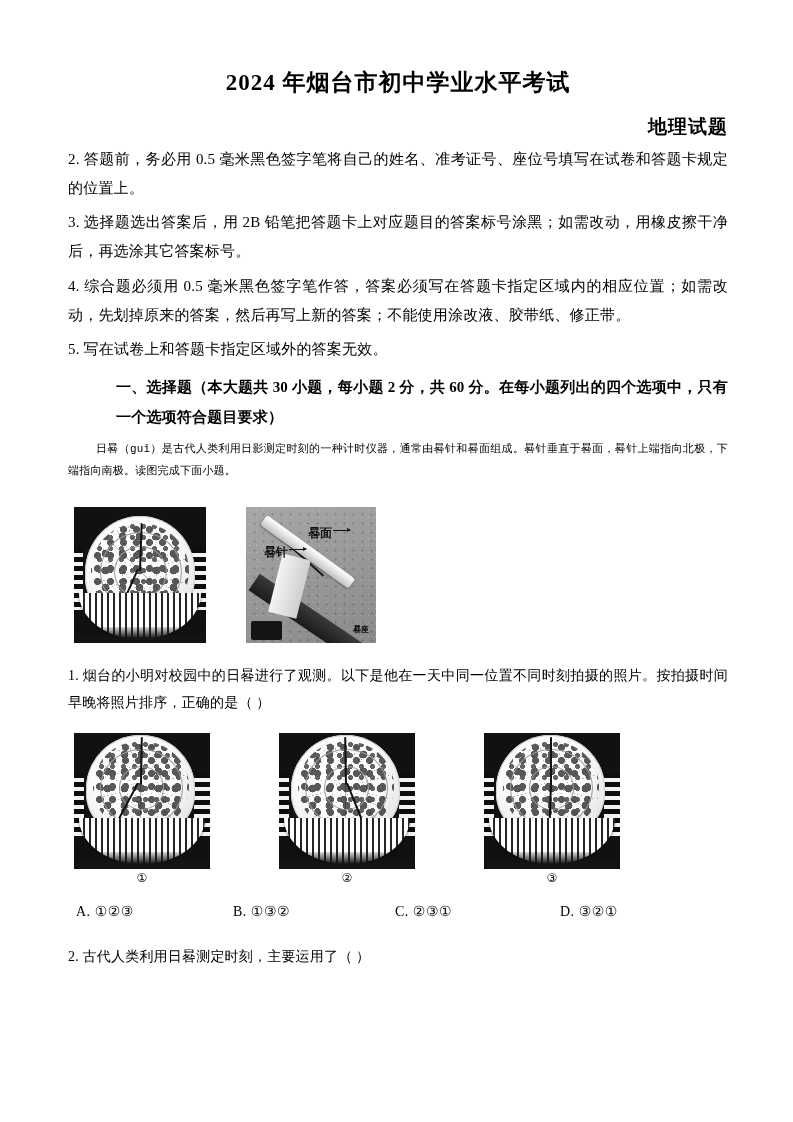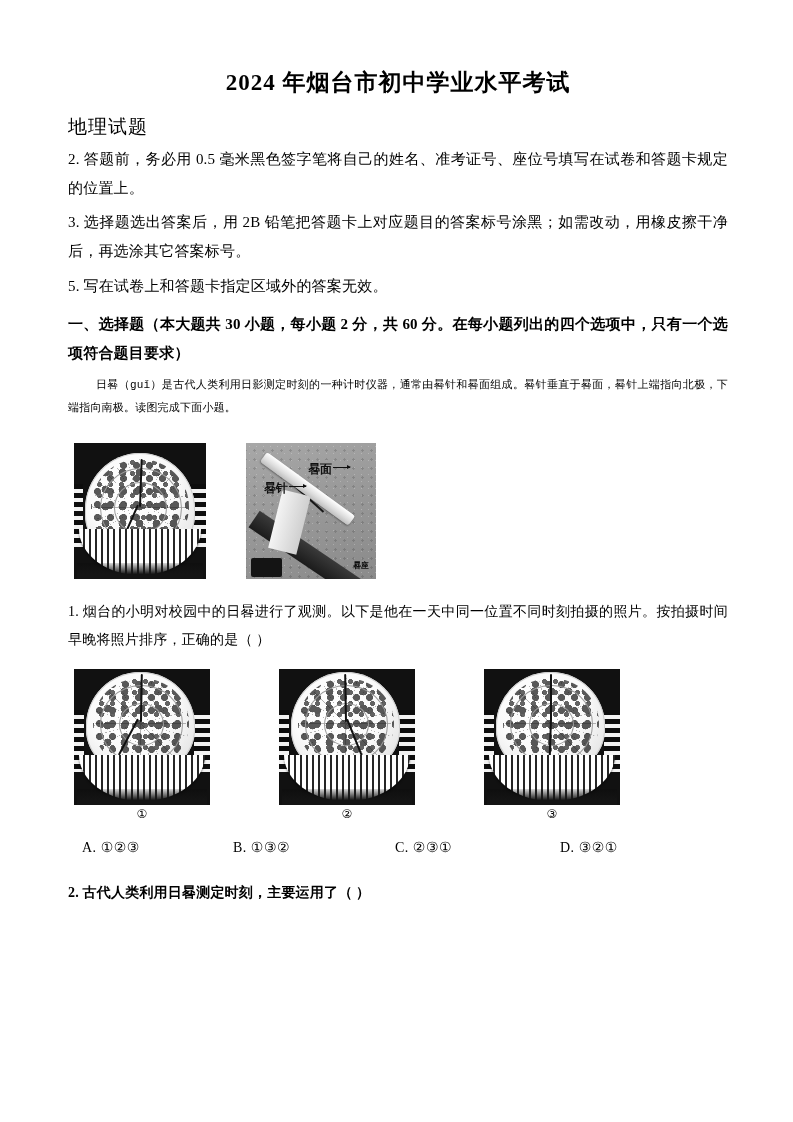--- a/index.html
+++ b/index.html
@@ -35,23 +35,23 @@
   
   .doc-title {
     text-align: center;
     font-size: 23px;
     font-weight: bold;
     letter-spacing: 1px;
     margin-top: 68px;
     line-height: 1.3;
   }
   .doc-subtitle {
-    text-align: left;
+    text-align: right;
     font-size: 19px;
-    font-weight: normal;
+    font-weight: bold;
     letter-spacing: 1px;
     margin-top: 17px;
     line-height: 1.3;
   }
 
   
   .notice-head {
     font-size: 15px;
     font-weight: bold;
     margin-top: 26px;
@@ -66,20 +66,21 @@
   }
 
   
   .section-head {
     font-size: 15px;
     font-weight: bold;
     line-height: 1.95;
     margin-top: 9px;
     text-align: justify;
     letter-spacing: 0.2px;
+    margin-left: 48px;
   }
 
   
   .passage {
     font-size: 11px;
     line-height: 2.05;
     margin-top: 6px;
     text-indent: 28px;
     text-align: justify;
     letter-spacing: 0.2px;
@@ -87,36 +88,36 @@
   }
 
   
   .question {
     font-size: 14px;
     line-height: 1.95;
     text-align: justify;
     letter-spacing: 0.2px;
   }
   .q1 { margin-top: 17px; }
-  .q2 { margin-top: 14px; font-weight: bold; }
+  .q2 { margin-top: 14px; }
 
   
   .options {
     position: relative;
     height: 26px;
     margin-top: 14px;
     font-size: 14px;
   }
   .opt {
     position: absolute;
     top: 0;
     white-space: nowrap;
     letter-spacing: 0.5px;
   }
-  .opt-a { left: 14px; }
+  .opt-a { left: 8px; }
   .opt-b { left: 165px; }
   .opt-c { left: 327px; }
   .opt-d { left: 492px; }
 
   
   .figrow-1 {
     position: relative;
     height: 142px;
     margin-top: 20px;
   }
@@ -336,20 +337,21 @@
 <body>
 
 <div class="page">
   <div class="inner">
 
     <div class="doc-title">2024 年烟台市初中学业水平考试</div>
     <div class="doc-subtitle">地理试题</div>
 
     <div class="notice-item">2. 答题前，务必用 0.5 毫米黑色签字笔将自己的姓名、准考证号、座位号填写在试卷和答题卡规定的位置上。</div>
     <div class="notice-item">3. 选择题选出答案后，用 2B 铅笔把答题卡上对应题目的答案标号涂黑；如需改动，用橡皮擦干净后，再选涂其它答案标号。</div>
+    <div class="notice-item">4. 综合题必须用 0.5 毫米黑色签字笔作答，答案必须写在答题卡指定区域内的相应位置；如需改动，先划掉原来的答案，然后再写上新的答案；不能使用涂改液、胶带纸、修正带。</div>
     <div class="notice-item">5. 写在试卷上和答题卡指定区域外的答案无效。</div>
 
     <div class="section-head">一、选择题（本大题共 30 小题，每小题 2 分，共 60 分。在每小题列出的四个选项中，只有一个选项符合题目要求）</div>
 
     <div class="passage">日晷（guǐ）是古代人类利用日影测定时刻的一种计时仪器，通常由晷针和晷面组成。晷针垂直于晷面，晷针上端指向北极，下端指向南极。读图完成下面小题。</div>
 
     <div class="figrow-1">
 
       <div class="photo" style="left:6px; top:4px; width:132px; height:136px;">
         <div class="sd-frame"></div>

